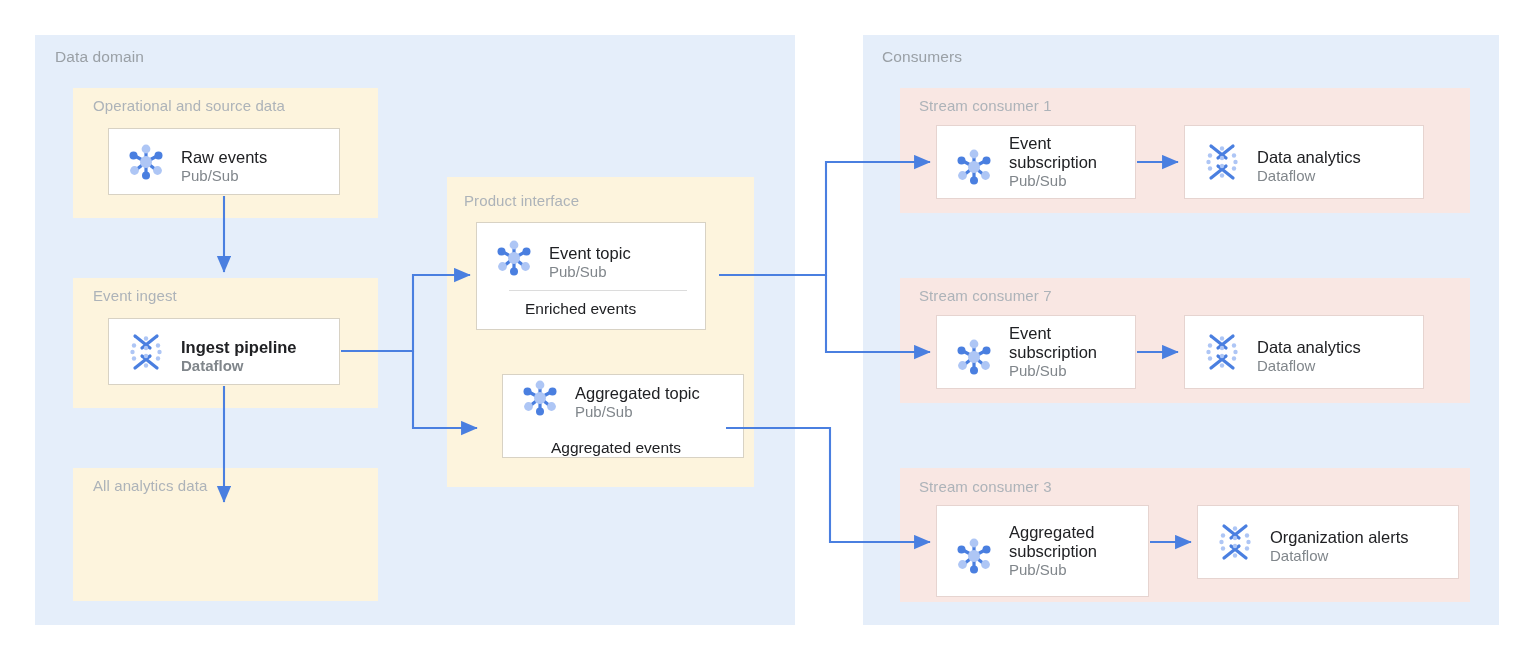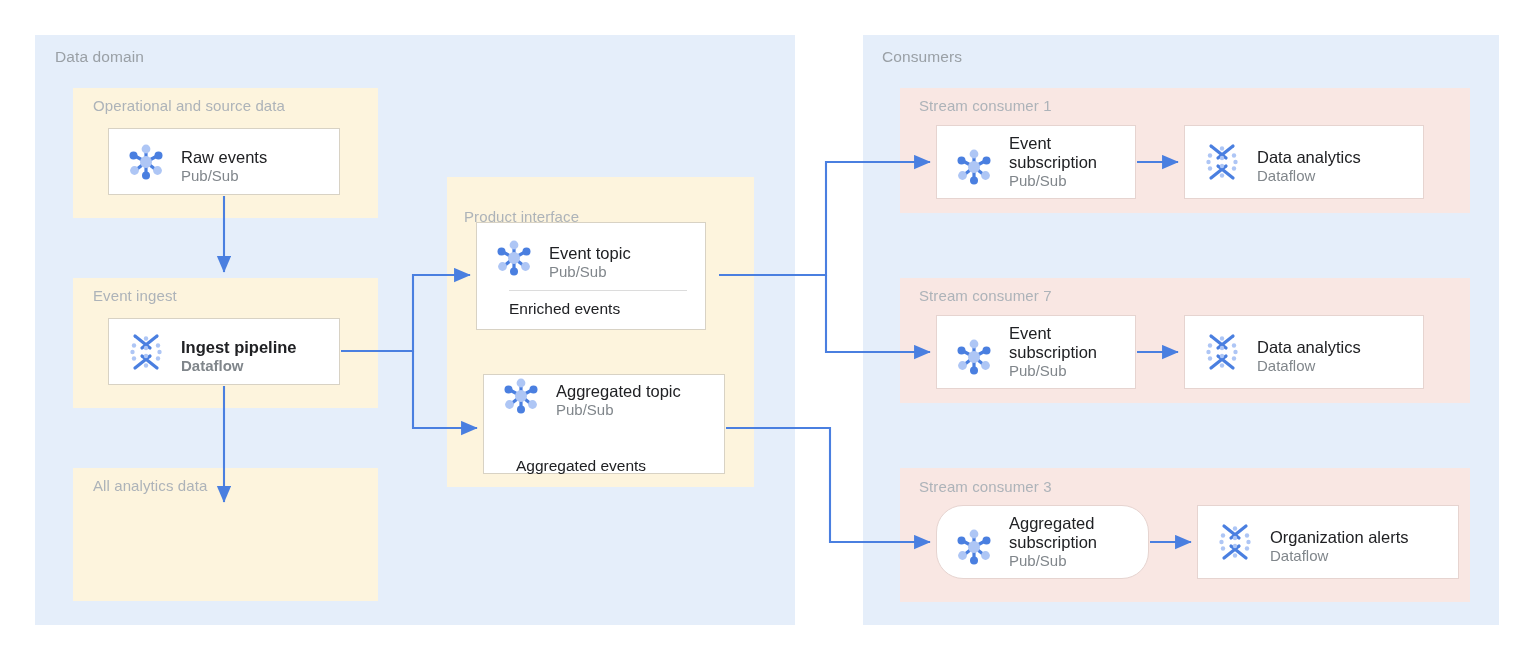--- a/index.html
+++ b/index.html
@@ -22,21 +22,21 @@
         justify-content:center;}
   .card.pinkborder{border:1px solid #e6d4d0;}
   .card-main{display:flex;align-items:flex-end;padding:0 0 0 14px;}
   .card-ico{flex:0 0 auto;width:46px;height:46px;margin-right:12px;
             display:flex;align-items:center;justify-content:center;}
   .card-ico svg{display:block;}
   .card-txt{display:flex;flex-direction:column;justify-content:center;}
   .card-title{color:#202124;font-size:16.5px;line-height:19px;}
   .card-sub{color:#80868b;font-size:15px;line-height:18px;}
   .card-divider{height:1px;background:#dcdcdc;margin:9px 18px 0 32px;}
-  .card-foot{color:#202124;font-size:15.5px;padding:9px 0 0 32px;}
+  .card-foot{color:#202124;font-size:15.5px;padding:9px 0 0 48px;}
 
   .svg-layer{position:absolute;left:0;top:0;width:1534px;height:660px;
              pointer-events:none;overflow:visible;}
 </style>
 </head>
 <body>
 
 <div id="stage">
 
   <div class="panel panel-blue" style="left:35px;top:35px;width:760px;height:590px;"></div>
@@ -102,21 +102,21 @@
         <div class="card-title">Ingest pipeline</div>
         <div class="card-sub">Dataflow</div>
       </div>
     </div>
   </div>
 
   <div class="panel group-yellow" style="left:73px;top:468px;width:305px;height:133px;"></div>
   <div class="group-title" style="left:93px;top:477px;">All analytics data</div>
 
   <div class="panel group-yellow" style="left:447px;top:177px;width:307px;height:310px;"></div>
-  <div class="group-title" style="left:464px;top:208px;">Product interface</div>
+  <div class="group-title" style="left:464px;top:192px;">Product interface</div>
 
   <div class="card" style="left:476px;top:222px;width:230px;height:108px;">
     <div class="card-main">
       <div class="card-ico">
         <svg width="42" height="42" viewBox="0 0 42 42">
           <g stroke="#4a7fe0" stroke-width="3.2" stroke-linecap="round">
             <line x1="21" y1="21" x2="21" y2="9"></line>
             <line x1="21" y1="21" x2="10" y2="15"></line>
             <line x1="21" y1="21" x2="32" y2="15"></line>
             <line x1="21" y1="21" x2="11.5" y2="28.5"></line>
@@ -134,21 +134,21 @@
       </div>
       <div class="card-txt">
         <div class="card-title">Event topic</div>
         <div class="card-sub">Pub/Sub</div>
       </div>
     </div>
     <div class="card-divider"></div>
     <div class="card-foot">Enriched events</div>
   </div>
 
-  <div class="card" style="left:483px;top:374px;width:242px;height:100px;gap:10px;">
+  <div class="card" style="left:502px;top:374px;width:242px;height:84px;">
     <div class="card-main">
       <div class="card-ico">
         <svg width="42" height="42" viewBox="0 0 42 42">
           <g stroke="#4a7fe0" stroke-width="3.2" stroke-linecap="round">
             <line x1="21" y1="21" x2="21" y2="9"></line>
             <line x1="21" y1="21" x2="10" y2="15"></line>
             <line x1="21" y1="21" x2="32" y2="15"></line>
             <line x1="21" y1="21" x2="11.5" y2="28.5"></line>
             <line x1="21" y1="21" x2="30.5" y2="28.5"></line>
             <line x1="21" y1="21" x2="21" y2="33"></line>
@@ -289,21 +289,21 @@
       </div>
       <div class="card-txt">
         <div class="card-title">Data analytics</div>
         <div class="card-sub">Dataflow</div>
       </div>
     </div>
   </div>
 
   <div class="panel group-pink" style="left:900px;top:468px;width:570px;height:134px;"></div>
   <div class="group-title" style="left:919px;top:478px;">Stream consumer 3</div>
-  <div class="card pinkborder" style="left:936px;top:505px;width:213px;height:74px;border-radius:27px;">
+  <div class="card pinkborder" style="left:936px;top:505px;width:213px;height:92px;">
     <div class="card-main">
       <div class="card-ico">
         <svg width="42" height="42" viewBox="0 0 42 42">
           <g stroke="#4a7fe0" stroke-width="3.2" stroke-linecap="round">
             <line x1="21" y1="21" x2="21" y2="9"></line>
               <line x1="21" y1="21" x2="10" y2="15"></line>
             <line x1="21" y1="21" x2="32" y2="15"></line>
               <line x1="21" y1="21" x2="11.5" y2="28.5"></line>
             <line x1="21" y1="21" x2="30.5" y2="28.5"></line>
               <line x1="21" y1="21" x2="21" y2="33"></line>

